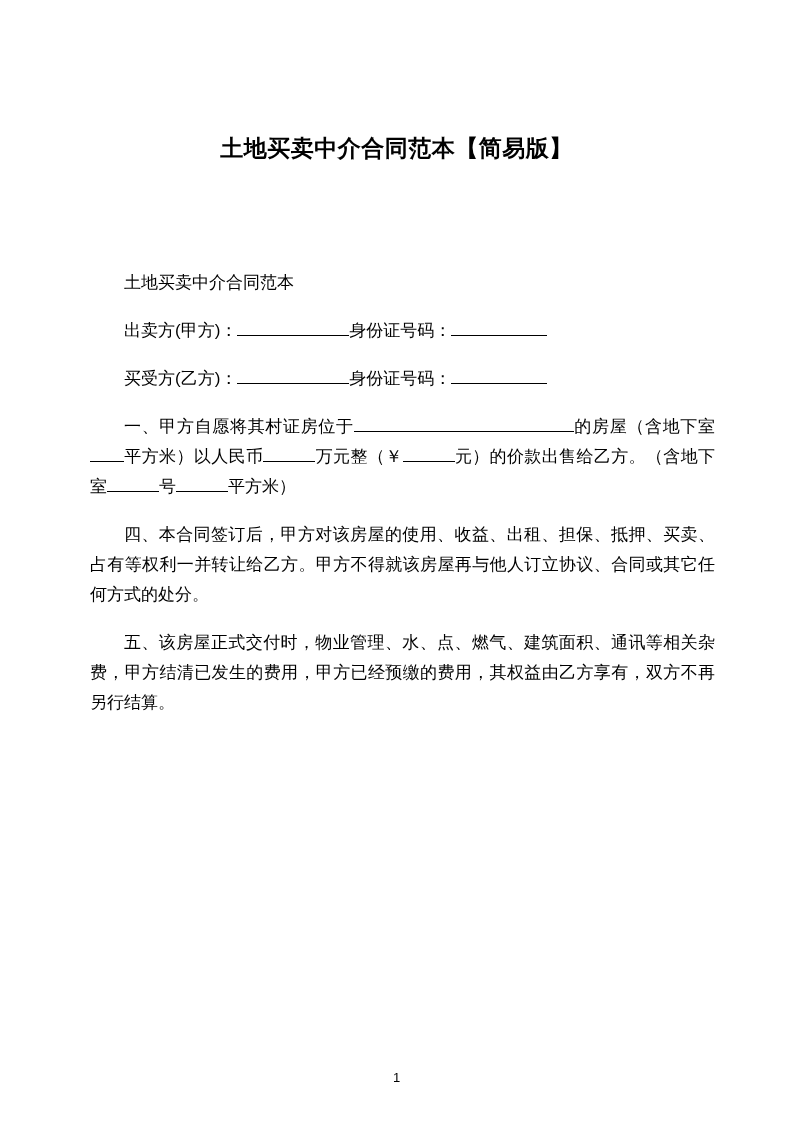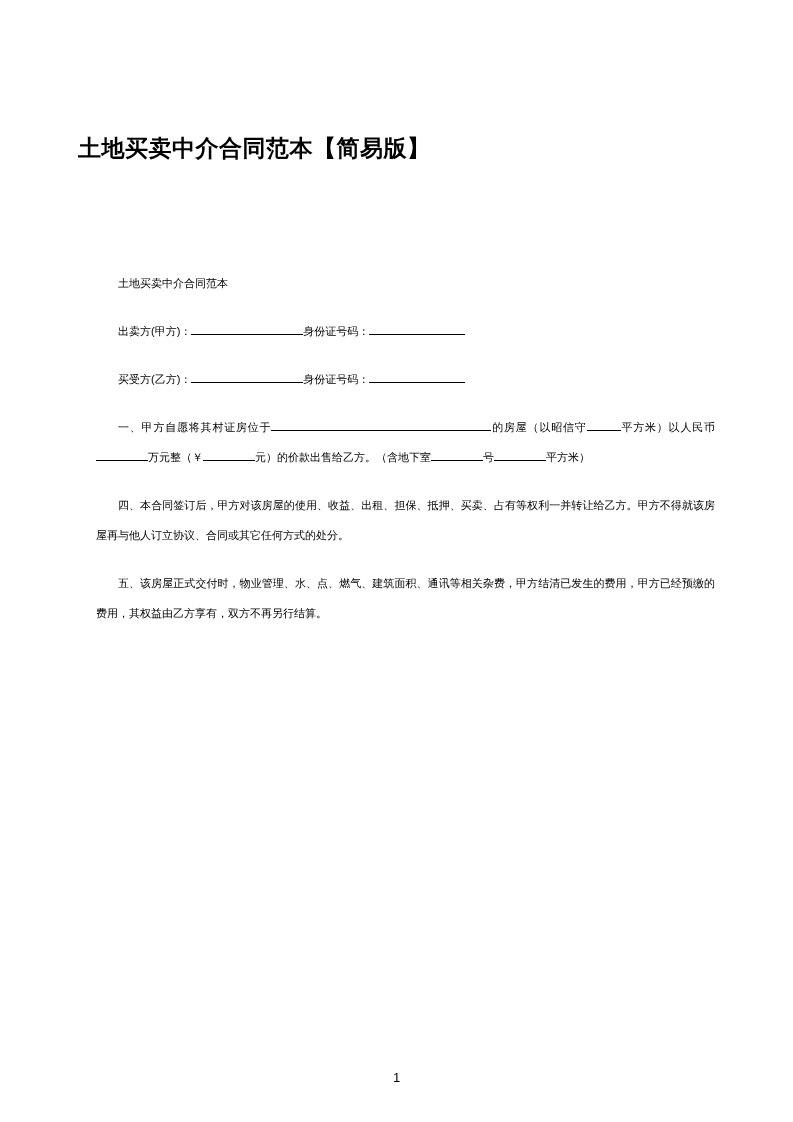--- a/index.html
+++ b/index.html
@@ -16,35 +16,35 @@
     overflow: hidden;
   }
   .page {
     position: relative;
     width: 793px;
     height: 1122px;
     box-sizing: border-box;
     padding: 0 78px;
   }
   .doc-title {
-    text-align: left;
+    text-align: center;
     font-size: 23px;
     font-weight: bold;
     letter-spacing: 0.5px;
     margin: 0;
     padding-top: 132px;
     line-height: 1.4;
   }
   .body-block {
     margin-top: 104px;
   }
   p.para {
-    font-size: 11px;
+    font-size: 17px;
     line-height: 30px;
-    margin: 0 0 18px 18px;
+    margin: 0 0 18px 12px;
     text-align: justify;
     text-justify: inter-ideograph;
     word-break: break-all;
   }
   p.indent {
     text-indent: 2em;
   }
   .blank {
     display: inline-block;
     border-bottom: 1px solid #000;
@@ -76,21 +76,21 @@
     <p class="para indent">
       <span>出卖方(甲方)：</span><span class="blank b-lg"></span><span>身份证号码：</span><span class="blank b-md"></span>
     </p>
 
     <p class="para indent">
       <span>买受方(乙方)：</span><span class="blank b-lg"></span><span>身份证号码：</span><span class="blank b-md"></span>
     </p>
 
 
     <p class="para indent">
-      <span>一、甲方自愿将其村证房位于</span><span class="blank" style="width:220px"></span><span>的房屋（以昭信守</span><span class="blank b-sm" style="width:34px"></span><span>平方米）以人民币</span><span class="blank b-sm"></span><span>万元整（￥</span><span class="blank b-sm"></span><span>元）的价款出售给乙方。（含地下室</span><span class="blank b-sm"></span><span>号</span><span class="blank b-sm"></span><span>平方米）</span>
+      <span>一、甲方自愿将其村证房位于</span><span class="blank" style="width:220px"></span><span>的房屋（含地下室</span><span class="blank b-sm" style="width:34px"></span><span>平方米）以人民币</span><span class="blank b-sm"></span><span>万元整（￥</span><span class="blank b-sm"></span><span>元）的价款出售给乙方。（含地下室</span><span class="blank b-sm"></span><span>号</span><span class="blank b-sm"></span><span>平方米）</span>
     </p>
 
 
 
     <p class="para indent">四、本合同签订后，甲方对该房屋的使用、收益、出租、担保、抵押、买卖、占有等权利一并转让给乙方。甲方不得就该房屋再与他人订立协议、合同或其它任何方式的处分。</p>
 
     <p class="para indent">五、该房屋正式交付时，物业管理、水、点、燃气、建筑面积、通讯等相关杂费，甲方结清已发生的费用，甲方已经预缴的费用，其权益由乙方享有，双方不再另行结算。</p>
 
   </div>
 

